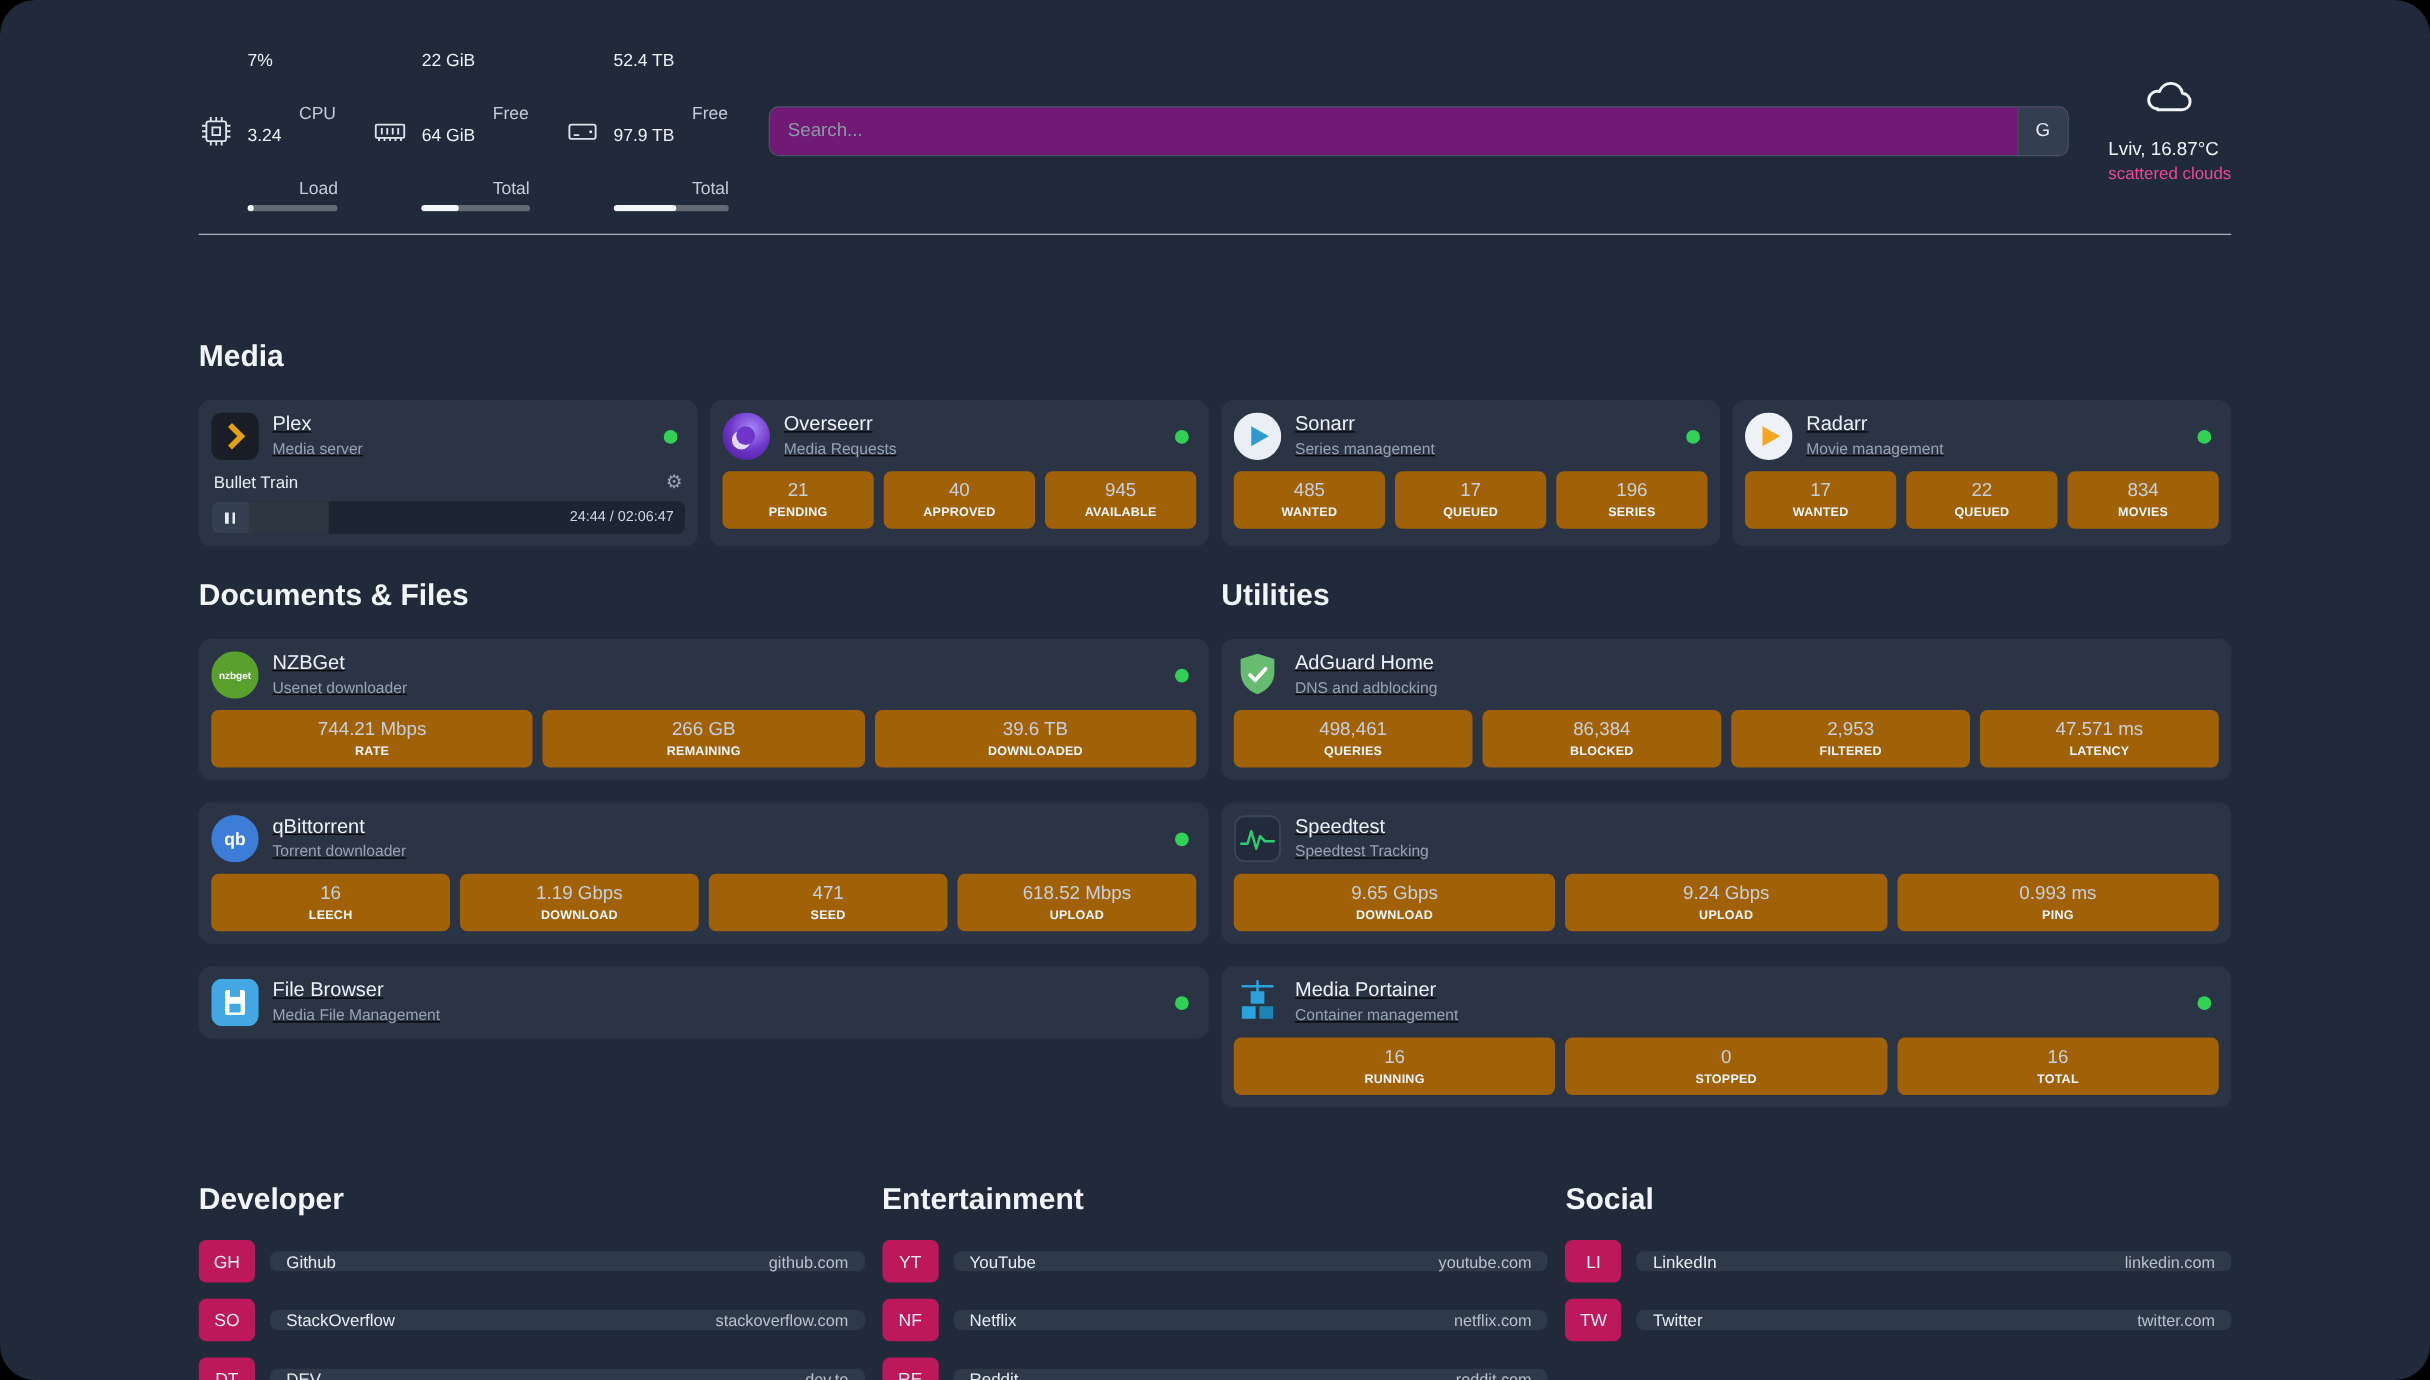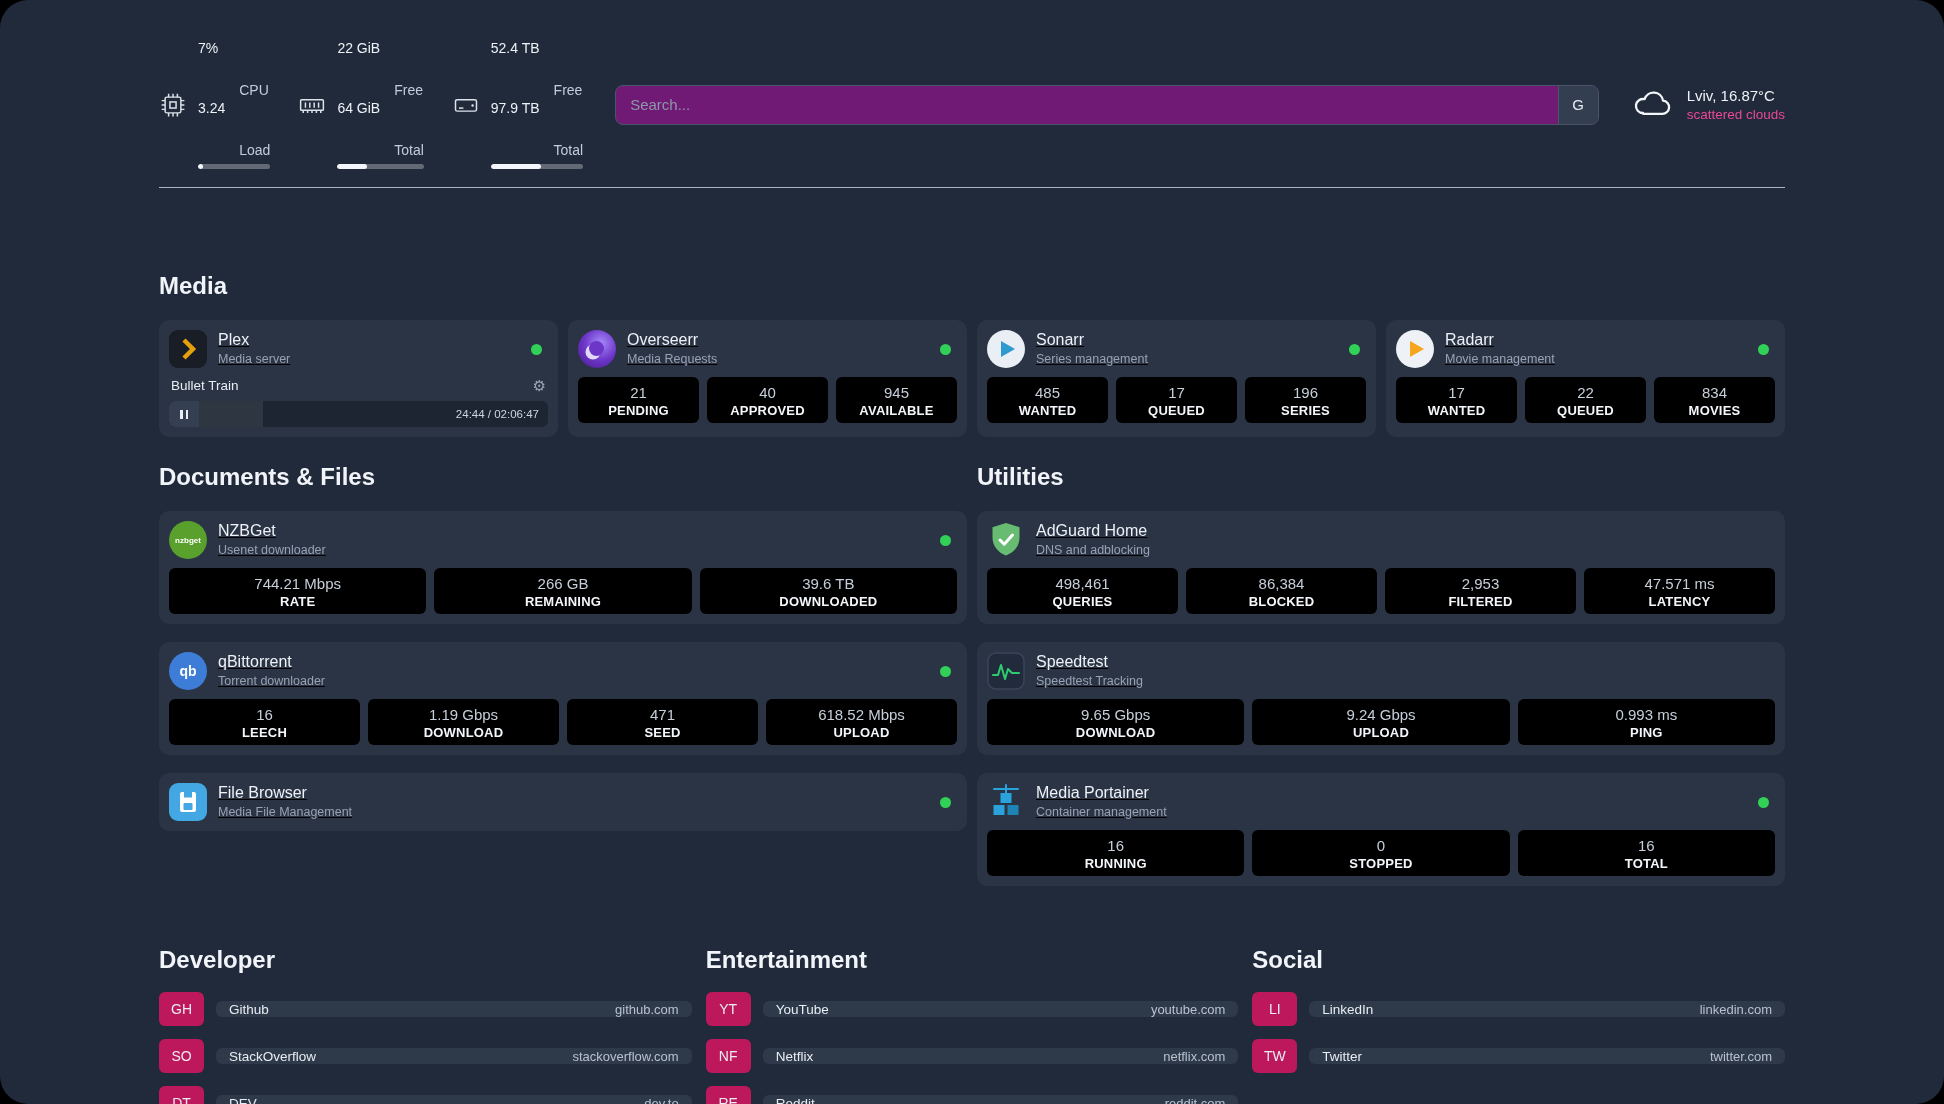--- a/index.html
+++ b/index.html
@@ -14,44 +14,44 @@
   .hw-icon{display:flex;align-items:center;}
   .mon-grid{display:grid;grid-template-columns:auto auto;column-gap:14px;row-gap:1px;font-size:14px;line-height:17px;}
   .mon-val{color:#eef2f7;}
   .mon-lab{color:#c3ccd8;margin-top:42px;}
   .mon-bar{height:5px;background:rgba(255,255,255,.30);border-radius:3px;margin-top:5px;overflow:hidden;}
   .mon-bar .fill{height:100%;background:#f3f6fa;border-radius:3px;}
   .search{flex:1;position:relative;}
   .search input{box-sizing:border-box;width:100%;height:40px;background:#701a75;border:1px solid #4a5568;border-radius:8px;color:#dfe5ec;padding:0 56px 0 14px;font-size:15px;font-family:"Liberation Sans",sans-serif;outline:none;}
   .search input::placeholder{color:#8d98a8;}
   .search-btn{position:absolute;right:1px;top:1px;bottom:1px;width:40px;background:#333e50;border:none;border-left:1px solid #4a5568;border-radius:0 7px 7px 0;color:#e6ebf2;font-size:15px;cursor:pointer;}
-  .weather{display:flex;align-items:center;gap:12px;}
+  .weather{display:flex;align-items:center;gap:12px;flex-direction:column;}
   .w-text{line-height:19px;}
   .w-loc{color:#eef2f7;font-size:15px;}
   .w-cond{color:#ec4899;font-size:13.5px;}
 
   .divider{border:none;border-top:1px solid rgba(226,232,240,.72);height:0;margin:18px 0 0 0;}
 
   
   .section-title{font-size:24px;color:#f1f4f8;font-weight:600;margin:0;}
   .media-section{margin-top:84px;}
   .media-grid{margin-top:20px;display:grid;grid-template-columns:repeat(4,1fr);gap:10px;}
 
   .card{background:#2a3445;border-radius:10px;padding:10px;box-sizing:border-box;}
   .card-head{display:flex;align-items:center;gap:11px;cursor:pointer;}
   .svc-icon{width:38px;height:38px;flex:0 0 38px;display:flex;align-items:center;justify-content:center;}
   .svc-text{line-height:18px;text-decoration:underline;}
   .svc-name{font-size:16px;color:#eef2f7;font-weight:500;}
   .svc-desc{font-size:12.5px;color:#97a2b2;margin-top:1px;}
   .status-dot{width:11px;height:11px;border-radius:50%;background:#31d158;margin-left:auto;margin-right:6px;flex:0 0 11px;}
 
   .stats-row{display:flex;gap:8px;margin-top:9px;}
-  .tile{flex:1;background:#000000;border-radius:6px;padding:7px 4px 6px;text-align:center;}
+  .tile{flex:1;background:#a16207;border-radius:6px;padding:7px 4px 6px;text-align:center;}
   .tile-val{font-size:15px;color:#c7cfda;line-height:18px;}
-  .tile-lab{font-size:13px;font-weight:700;color:#f3f6fa;letter-spacing:.2px;margin-top:2px;line-height:13px;}
+  .tile-lab{font-size:10px;font-weight:700;color:#f3f6fa;letter-spacing:.2px;margin-top:2px;line-height:13px;}
 
   
   .np{margin-top:9px;}
   .np-row1{display:flex;justify-content:space-between;align-items:center;font-size:13.5px;color:#e8edf3;padding:0 2px;line-height:17px;}
   .gear{color:#9aa5b4;font-size:15px;cursor:pointer;}
   .np-bar{margin-top:7px;height:26px;background:#1d2532;border-radius:6px;display:flex;align-items:center;position:relative;overflow:hidden;}
   .np-fill{position:absolute;left:30px;top:0;bottom:0;width:17%;background:rgba(255,255,255,.08);}
   .pause-btn{width:30px;height:100%;background:#343f52;border:none;display:flex;align-items:center;justify-content:center;gap:3px;border-radius:6px 0 0 6px;cursor:pointer;padding:0;position:relative;}
   .pause-btn i{width:2.5px;height:9px;background:#e8edf3;display:block;}
   .np-time{margin-left:auto;font-size:11.5px;color:#cdd5e0;padding-right:9px;position:relative;}

